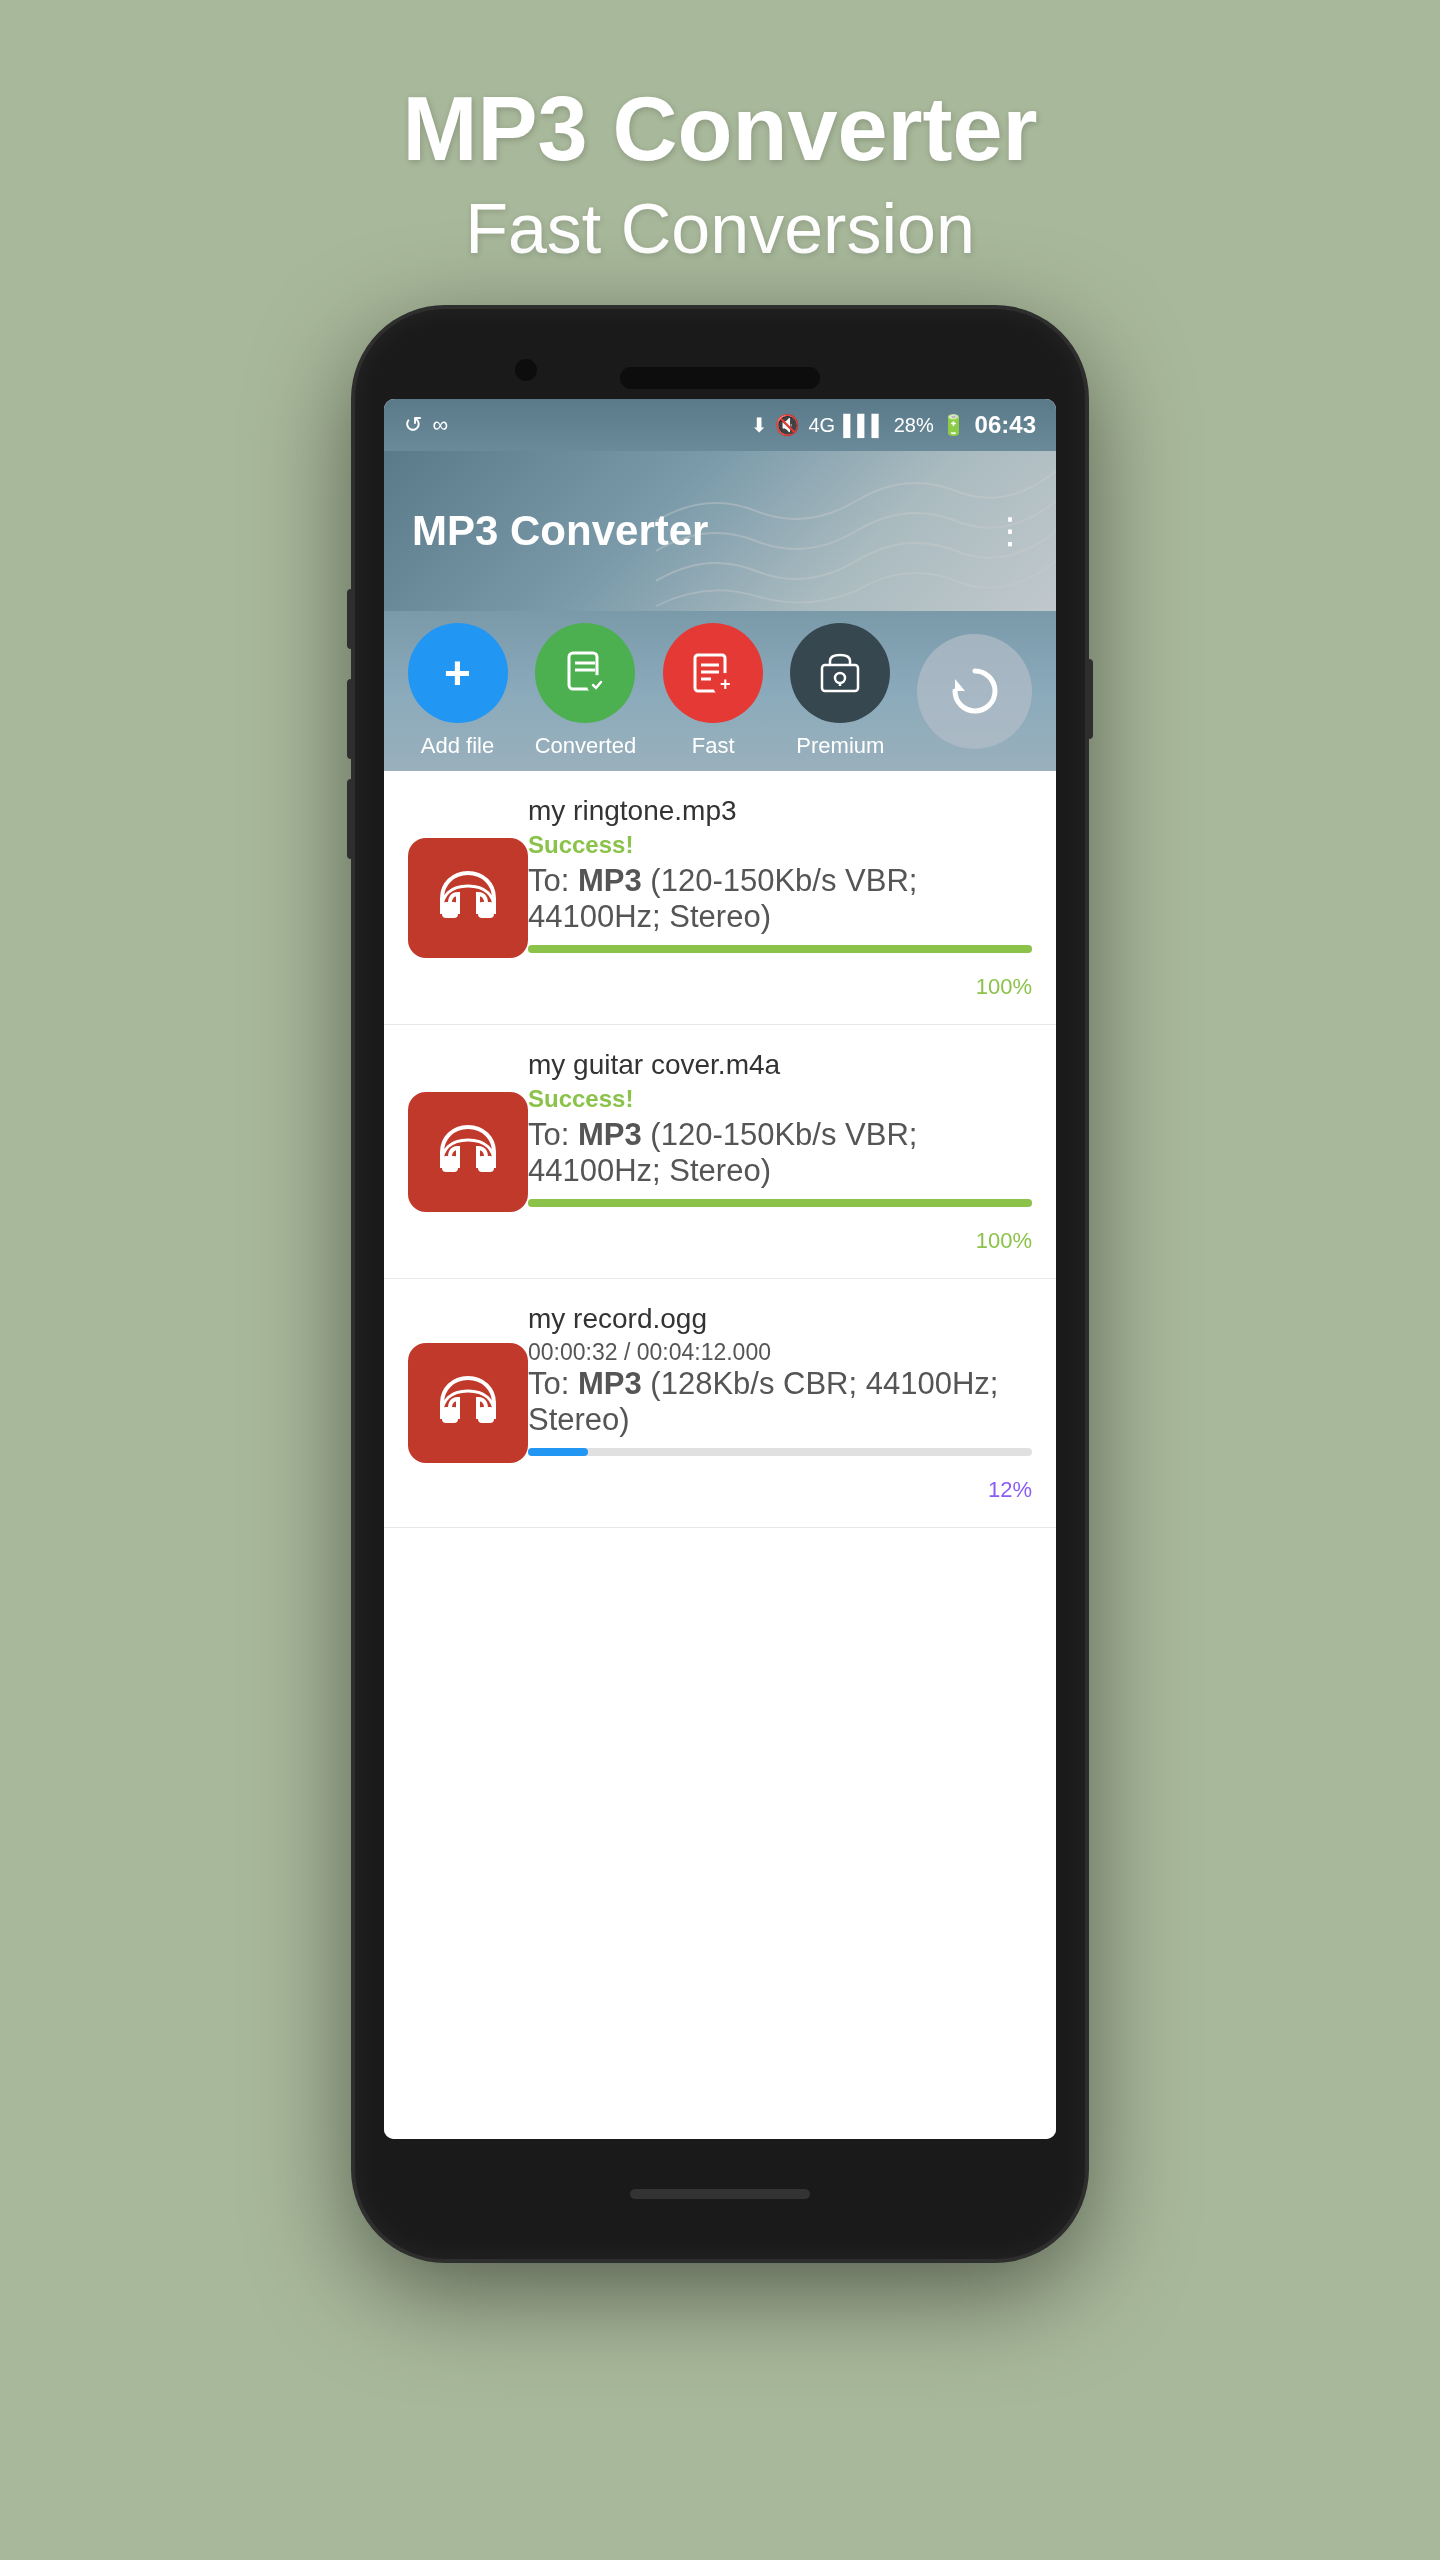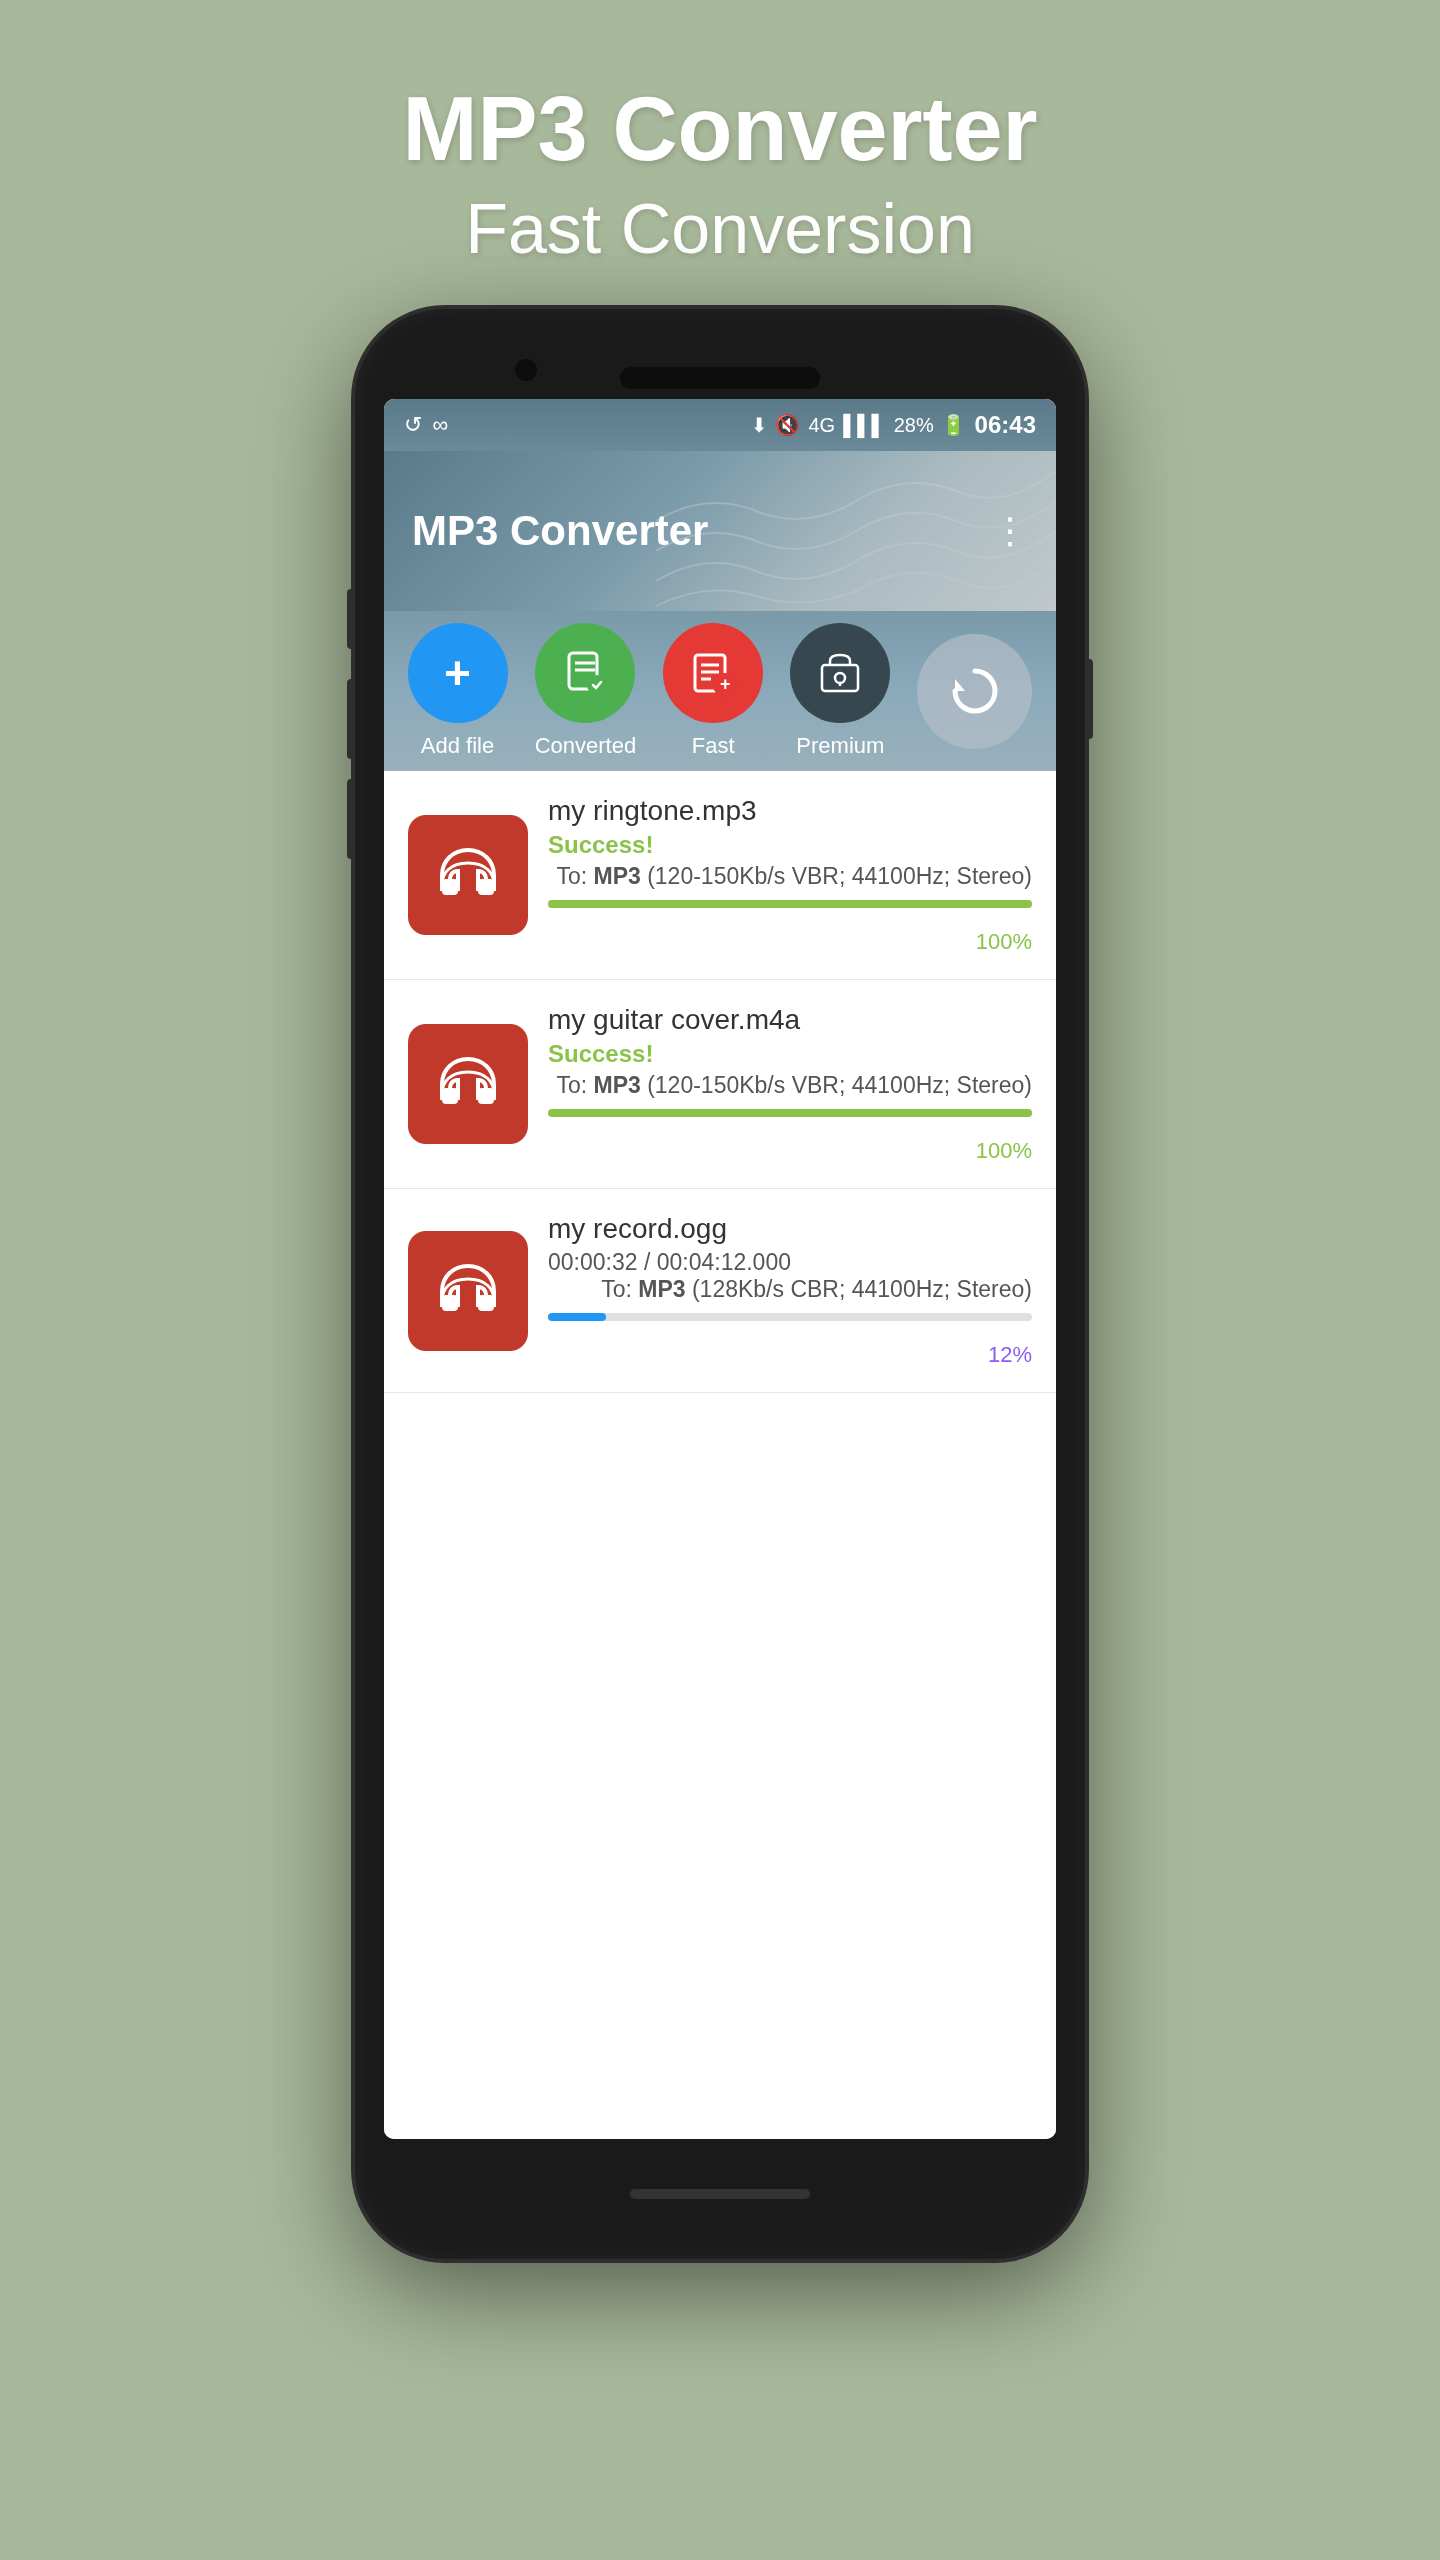--- a/index.html
+++ b/index.html
@@ -232,21 +232,20 @@
       flex: 1;
       background: #ffffff;
       overflow-y: auto;
     }
 
     .file-item {
       display: flex;
       align-items: center;
       padding: 24px 24px;
       border-bottom: 1px solid #e8e8e8;
-      gap: 20px;
     }
 
     .file-icon {
       width: 120px;
       height: 120px;
       background: #c0392b;
       border-radius: 18px;
       display: flex;
       align-items: center;
       justify-content: center;
@@ -275,24 +274,23 @@
       font-weight: bold;
       margin-bottom: 4px;
     }
 
     .file-status-time {
       font-size: 23px;
       color: #555555;
     }
 
     .file-format {
-      font-size: 23px;
+      font-size: 31px;
       color: #555555;
       margin-bottom: 10px;
-      text-align: right;
     }
 
     .file-format span {
       font-weight: bold;
     }
 
     .progress-bar-container {
       width: 100%;
       height: 8px;
       background: #e0e0e0;

